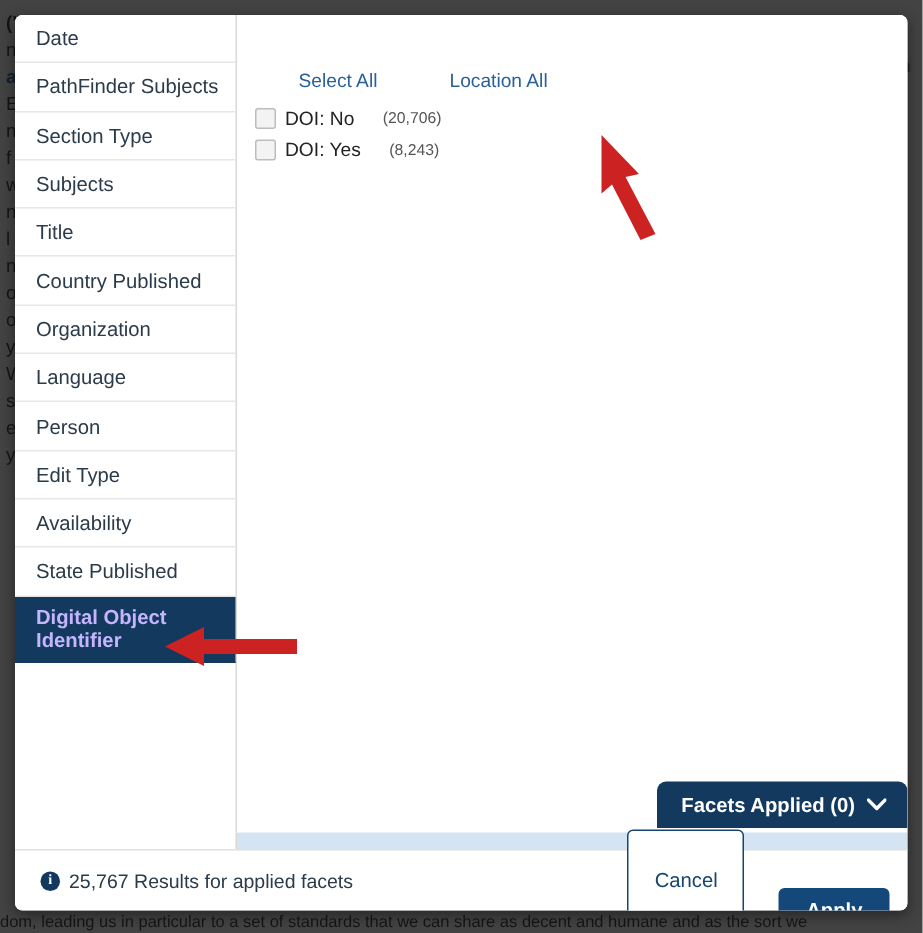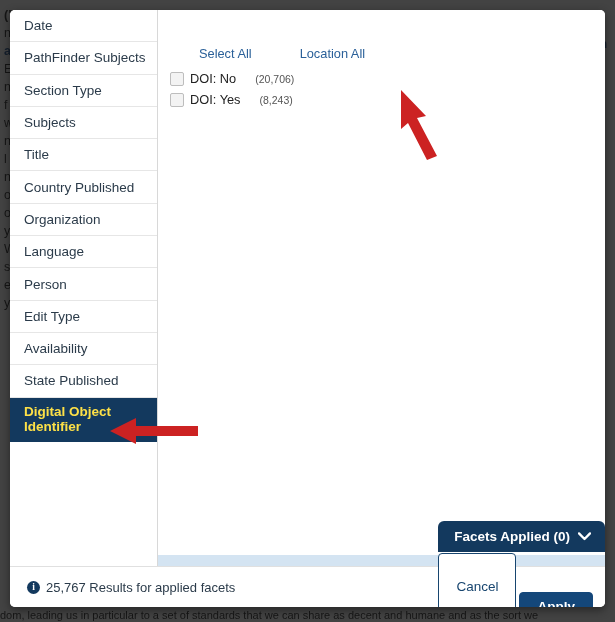--- a/index.html
+++ b/index.html
@@ -85,21 +85,21 @@
     align-items: center;
     padding: 0 6px 0 14px;
     font-size: 13.5px;
     color: #2b3b4a;
     border-bottom: 1px solid #e6e6e6;
     cursor: pointer;
     line-height: 15px;
   }
   .facet-cat.active {
     background: #13395e;
-    color: #fde047;
+    color: #c4b5fd;
     font-weight: bold;
     border-bottom: 1px solid #13395e;
     height: 44px;
   }
   .facet-cat.active .cat-label { white-space: normal; }
 
   
   #facet-panel {
     position: relative;
     flex: 1 1 auto;
@@ -209,21 +209,21 @@
     font-size: 9.5px;
     font-weight: bold;
     line-height: 13px;
     text-align: center;
     font-family: "Liberation Serif", serif;
     flex: 0 0 13px;
   }
   #footer-actions {
     margin-left: auto;
     display: flex;
-    gap: 3px;
+    gap: 23px;
   }
   .btn {
     font-size: 13.5px;
     padding: 6px 17px;
     border-radius: 4px;
     cursor: pointer;
     font-family: "Liberation Sans", sans-serif;
     line-height: 16px;
   }
   .btn-cancel {

